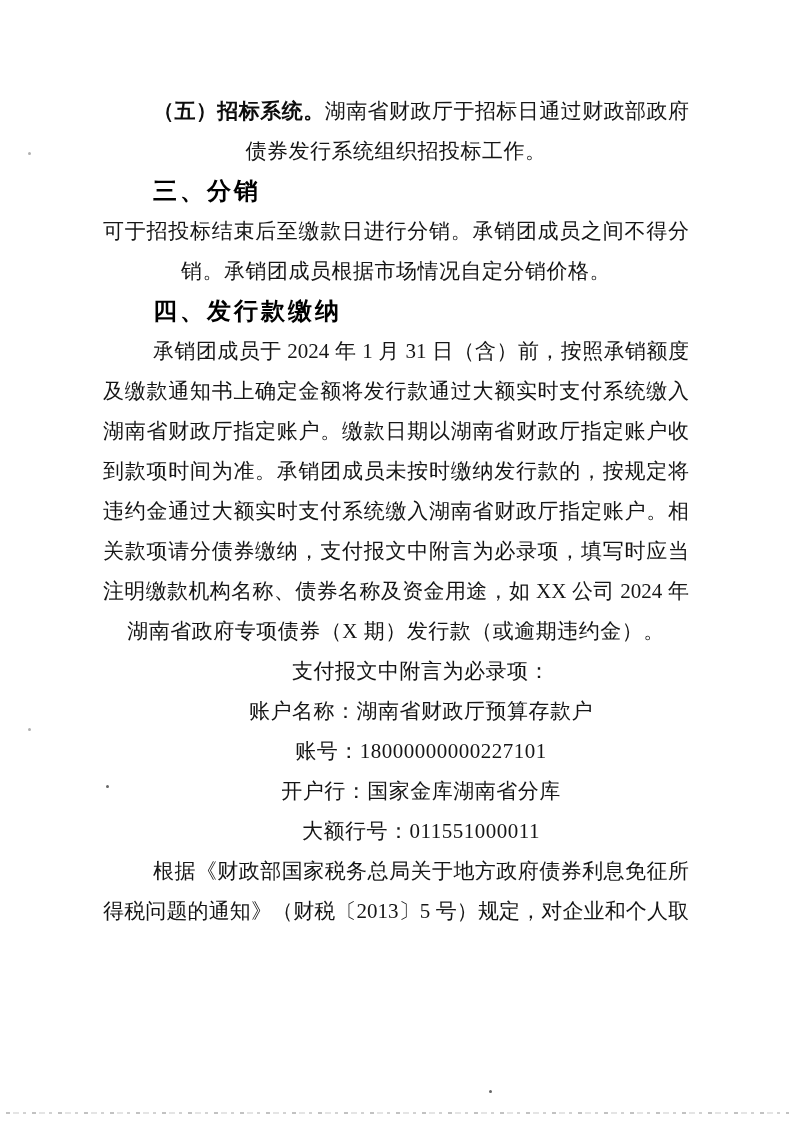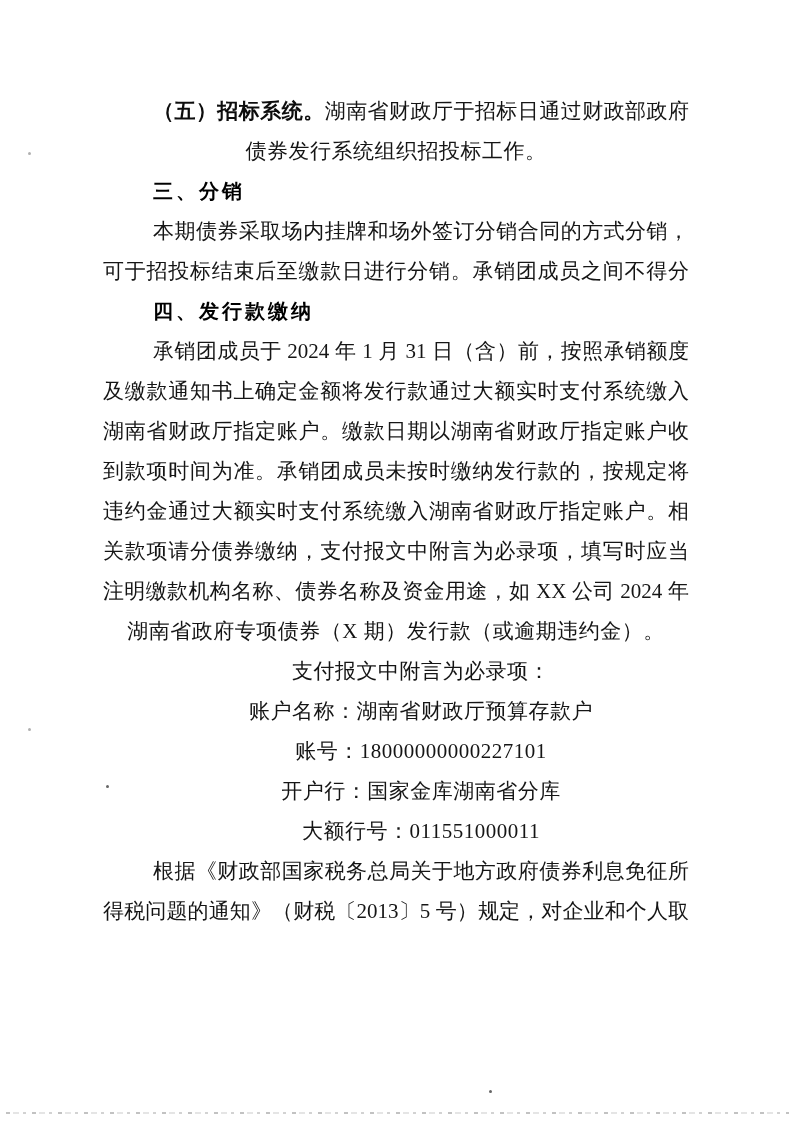--- a/index.html
+++ b/index.html
@@ -28,21 +28,21 @@
     white-space:normal;
     text-align:justify;
     text-align-last:justify;
     text-justify:inter-character;
     letter-spacing:0;
   }
   .line.indent{ text-indent:50px; }
   .line.heading{
     font-family:"DejaVu Sans","Liberation Sans",sans-serif;
     font-weight:700;
-    font-size:20px;
+    font-size:24px;
     letter-spacing:3px;
     color:#000000;
     white-space:nowrap;
     text-align:left;
   }
   .line b{ font-weight:700; color:#0d0d0d; }
   .speck{
     position:absolute;
     width:3px;height:3px;
     background:#8f8f8f;
@@ -65,22 +65,22 @@
   }
 </style>
 </head>
 <body>
 
 <div class="page">
   <div class="content" id="doc-content">
       <div class="line indent justify"><b>（五）招标系统。</b>湖南省财政厅于招标日通过财政部政府</div>
       <div class="line">债券发行系统组织招投标工作。</div>
       <div class="line heading indent">三、分销</div>
-      <div class="line indent justify">本期债券采取场内挂牌和场外签订分销合同的方式分销，</div>
       <div class="line justify">可于招投标结束后至缴款日进行分销。承销团成员之间不得分</div>
+      <div class="line">销。承销团成员根据市场情况自定分销价格。</div>
       <div class="line heading indent">四、发行款缴纳</div>
       <div class="line indent justify">承销团成员于 2024 年 1 月 31 日（含）前，按照承销额度</div>
       <div class="line justify">及缴款通知书上确定金额将发行款通过大额实时支付系统缴入</div>
       <div class="line justify">湖南省财政厅指定账户。缴款日期以湖南省财政厅指定账户收</div>
       <div class="line justify">到款项时间为准。承销团成员未按时缴纳发行款的，按规定将</div>
       <div class="line justify">违约金通过大额实时支付系统缴入湖南省财政厅指定账户。相</div>
       <div class="line justify">关款项请分债券缴纳，支付报文中附言为必录项，填写时应当</div>
       <div class="line justify">注明缴款机构名称、债券名称及资金用途，如 XX 公司 2024 年</div>
       <div class="line">湖南省政府专项债券（X 期）发行款（或逾期违约金）。</div>
       <div class="line indent">支付报文中附言为必录项：</div>

